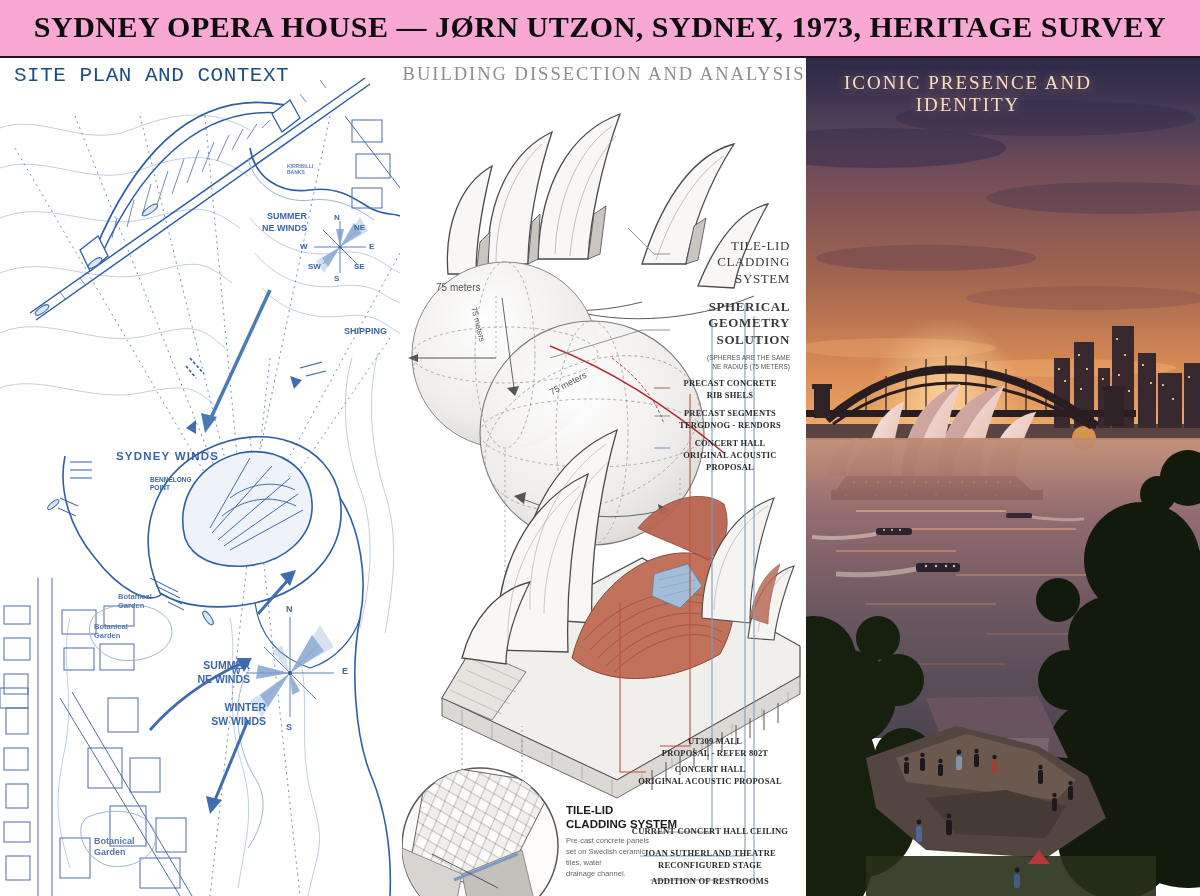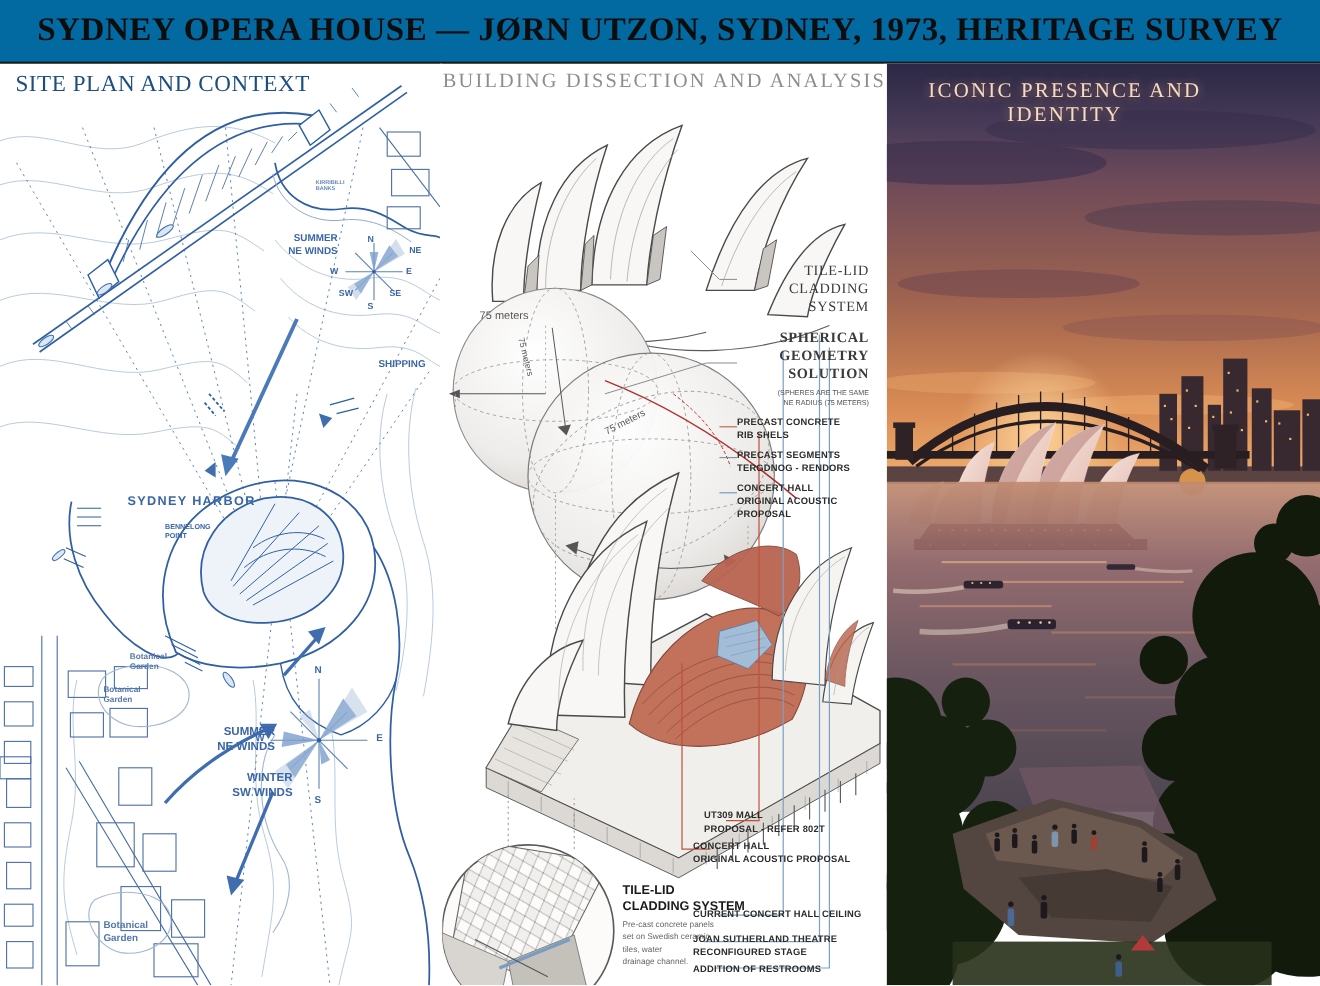--- a/index.html
+++ b/index.html
@@ -1,39 +1,39 @@
 <!DOCTYPE html>
 <html><head>
 <meta charset="utf-8">
 <style>
   html,body{margin:0;padding:0;background:#fff;}
   .poster{position:relative;width:1200px;height:896px;background:#fff;overflow:hidden;
           font-family:"Liberation Sans",sans-serif;}
-  .titlebar{position:absolute;left:0;top:0;width:1200px;height:56px;background:#0369a1;
+  .titlebar{position:absolute;left:0;top:0;width:1200px;height:56px;background:#f9a8d4;
             border-bottom:2px solid #1a1a1a;}
   .titlebar h1{margin:0;text-align:center;line-height:54px;font-family:"Liberation Serif",serif;
                font-weight:600;font-size:30px;letter-spacing:.5px;color:#0d0d0d;white-space:nowrap;}
   .panels{position:absolute;left:0;top:58px;width:1200px;height:838px;display:flex;}
   .panel{position:relative;height:838px;overflow:hidden;box-sizing:border-box;background:#fff;}
   .panel.left{width:402px;border-right:2px solid #fff;}
   .panel.mid{width:404px;border-right:2px solid #fff;}
   .panel.right{width:394px;}
   .panel svg{position:absolute;left:0;top:0;}
   .lbl{position:absolute;white-space:pre-line;pointer-events:none;}
   
   .map-title{font-family:"Liberation Serif",serif;font-size:21px;letter-spacing:.5px;color:#1c4e80;}
   .mb{color:#3a66a8;font-weight:bold;}
   .dir{font-size:8px;}
   .gard{font-size:7.5px;color:#5578ab;font-weight:bold;line-height:1.25;}
   
   .mid-title{font-family:"Liberation Serif",serif;font-size:18.5px;letter-spacing:2px;color:#8d8d8d;
              width:404px;text-align:center;}
   .serifLbl{font-family:"Liberation Serif",serif;font-size:13px;line-height:1.25;letter-spacing:.6px;
             color:#3a3a3a;text-align:right;}
-  .techLbl{font-size:8.5px;font-weight:bold;line-height:1.4;color:#2b2b2b;text-align:left;letter-spacing:.2px;}
+  .techLbl{font-size:8.5px;font-weight:bold;line-height:1.4;color:#2b2b2b;text-align:center;letter-spacing:.2px;font-family:Liberation Serif, serif;}
   .subLbl{font-size:6.5px;color:#555;text-align:right;line-height:1.35;}
   .dim{font-size:9px;color:#555;}
   
   .photo-title{font-family:"Liberation Serif",serif;font-size:19px;letter-spacing:2px;color:#f4dcc6;
                width:324px;text-align:center;text-shadow:0 0 9px rgba(255,190,140,.55),0 1px 2px rgba(60,30,40,.6);}
 </style>
 </head>
 <body>
 
 <div class="poster">
@@ -226,32 +226,32 @@
         <g>
           <path d="M150,672 Q185,632 240,606" stroke="#3f6db0" stroke-width="3" fill="none"></path>
           <polygon points="252,600 236,600 244,614" fill="#3f6db0"></polygon>
           <path d="M258,556 L288,522" stroke="#3f6db0" stroke-width="3" fill="none"></path>
           <polygon points="296,512 280,516 290,528" fill="#3f6db0"></polygon>
           <path d="M248,662 L215,742" stroke="#3f6db0" stroke-width="3" fill="none"></path>
           <polygon points="210,756 206,738 222,742" fill="#3f6db0"></polygon>
         </g>
       </svg>
 
-      <div class="lbl map-title" style="left:14px;top:6px;">SITE PLAN AND CONTEXT</div>
+      <div class="lbl map-title" style="left:14px;top:6px;font-family:Liberation Mono, monospace;">SITE PLAN AND CONTEXT</div>
       <div class="lbl mb" style="left:243px;top:153px;width:64px;text-align:right;font-size:9px;line-height:1.3;">SUMMER
 NE WINDS</div>
       <div class="lbl mb dir" style="left:334px;top:155px;">N</div>
-      <div class="lbl mb dir" style="left:372px;top:165px;">NE</div>
+      <div class="lbl mb dir" style="left:354px;top:165px;">NE</div>
       <div class="lbl mb dir" style="left:369px;top:184px;">E</div>
       <div class="lbl mb dir" style="left:354px;top:204px;">SE</div>
       <div class="lbl mb dir" style="left:334px;top:216px;">S</div>
       <div class="lbl mb dir" style="left:308px;top:204px;">SW</div>
       <div class="lbl mb dir" style="left:300px;top:184px;">W</div>
       <div class="lbl mb" style="left:344px;top:268px;font-size:9px;">SHIPPING</div>
-      <div class="lbl mb" style="left:116px;top:392px;font-size:11.5px;letter-spacing:1.2px;">SYDNEY HARBOR</div>
+      <div class="lbl mb" style="left:116px;top:392px;font-size:11.5px;letter-spacing:1.2px;">SYDNEY WINDS</div>
       <div class="lbl mb" style="left:150px;top:418px;font-size:6.5px;line-height:1.3;">BENNELONG
 POINT</div>
       <div class="lbl mb" style="left:287px;top:105px;font-size:5px;line-height:1.2;opacity:.8;">KIRRIBILLI
 BANKS</div>
       <div class="lbl mb" style="left:184px;top:601px;width:66px;text-align:right;font-size:10.5px;line-height:1.3;">SUMMER
 NE WINDS</div>
       <div class="lbl mb" style="left:196px;top:643px;width:70px;text-align:right;font-size:10.5px;line-height:1.3;">WINTER
 SW WINDS</div>
       <div class="lbl mb dir" style="left:286px;top:546px;font-size:9px;">N</div>
       <div class="lbl mb dir" style="left:342px;top:608px;font-size:9px;">E</div>

